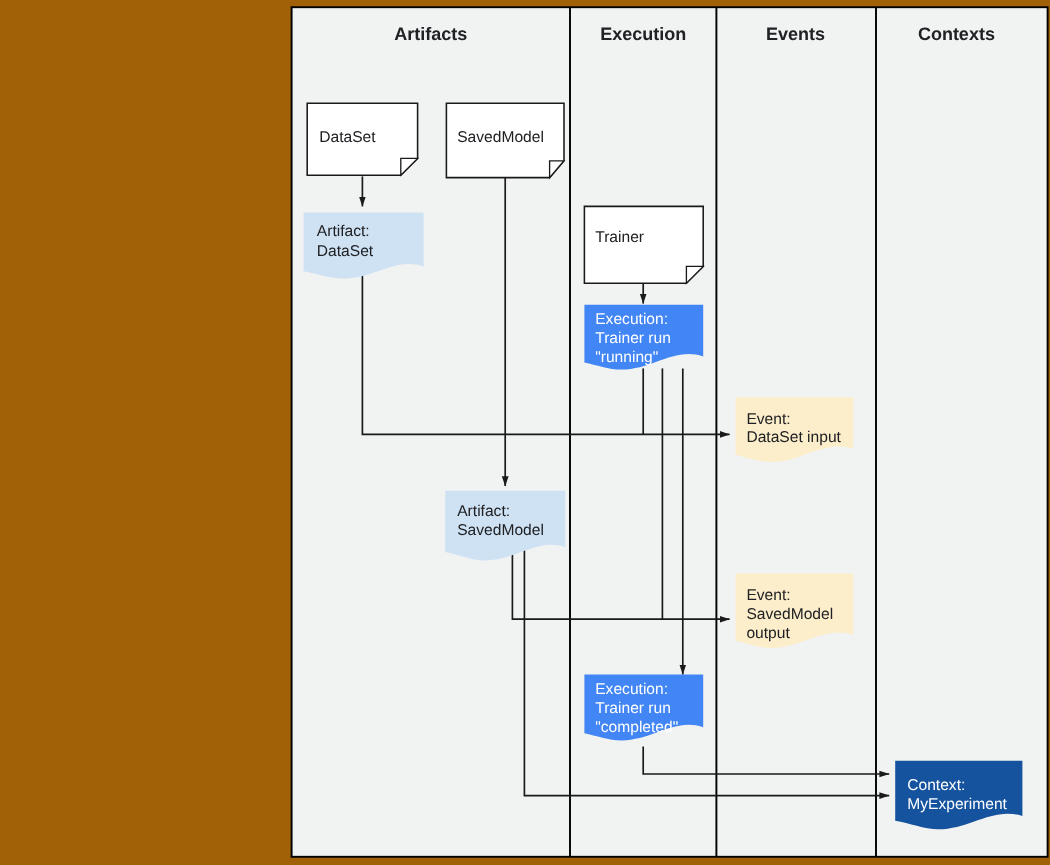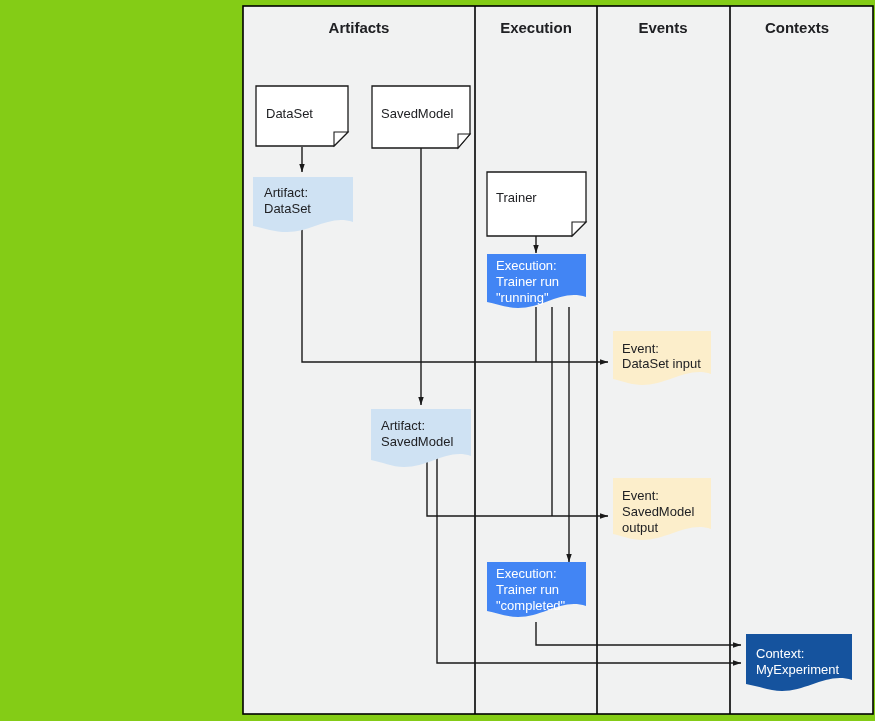--- a/index.html
+++ b/index.html
@@ -4,21 +4,21 @@
 <style>
   html, body {
     margin: 0;
     padding: 0;
     background: #000000;
   }
   #page {
     position: relative;
     width: 875px;
     height: 721px;
-    background: #84cc16;
+    background: #a16207;
     overflow: hidden;
     font-family: "Liberation Sans", sans-serif;
   }
   #diagram-svg {
     position: absolute;
     left: 0;
     top: 0;
   }
   .lane-title {
     font-family: "Liberation Sans", sans-serif;

